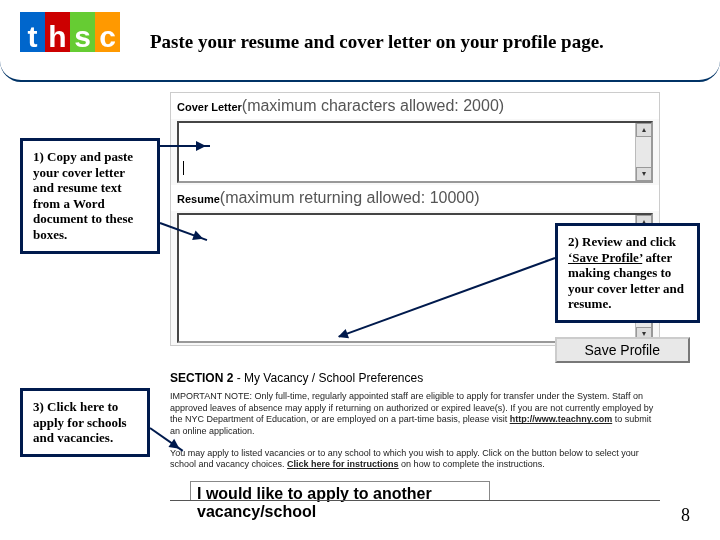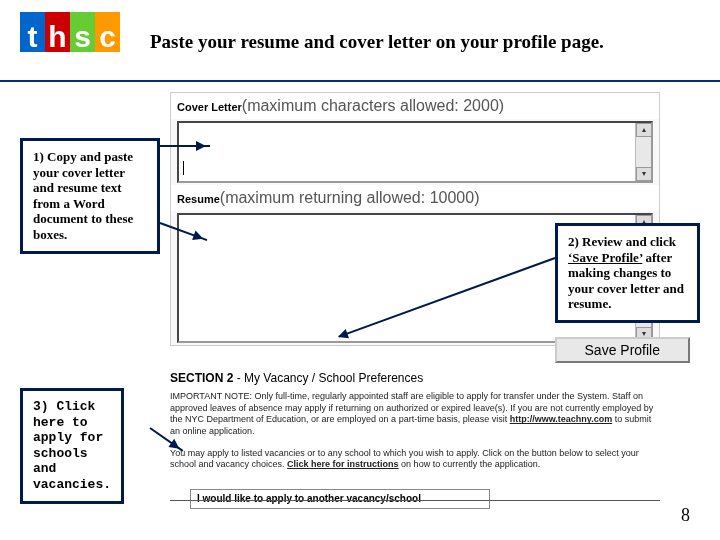--- a/index.html
+++ b/index.html
@@ -1,18 +1,18 @@
 <!DOCTYPE html>
 <html><head>
 <meta charset="utf-8">
 <style>
   * { margin: 0; padding: 0; box-sizing: border-box; }
   body { width: 720px; height: 540px; font-family: Georgia, 'Times New Roman', serif; background: #fff; position: relative; }
   
-  .header { display: flex; align-items: center; padding: 12px 20px 8px 20px; border-bottom: 2px solid #003366; }
+  .header { display: flex; align-items: center; padding: 12px 20px 8px 20px; border-bottom: 2px solid #003366; border-radius: 21px; }
   .logo { width: 100px; height: 60px; position: relative; }
   .logo-bg { position: absolute; }
   .logo-t { left: 0; top: 0; width: 25px; height: 40px; background: #0066cc; }
   .logo-h { left: 25px; top: 0; width: 25px; height: 40px; background: #cc0000; }
   .logo-s { left: 50px; top: 0; width: 25px; height: 40px; background: #66cc33; }
   .logo-c { left: 75px; top: 0; width: 25px; height: 40px; background: #ff9900; }
   .logo-text { position: absolute; top: 8px; left: 0; width: 100px; font-family: Arial, sans-serif; font-size: 30px; font-weight: bold; color: #fff; letter-spacing: 0; text-align: center; }
   .logo-text span { display: inline-block; width: 25px; text-align: center; }
   .title { font-size: 19px; font-weight: bold; margin-left: 30px; }
   
@@ -30,27 +30,27 @@
   .textarea-mock .cursor-bar { position: absolute; left: 4px; top: 38px; width: 1px; height: 14px; background: #000; }
   
   .save-btn { position: absolute; right: 30px; top: 255px; padding: 3px 28px; background: #e8e8e8; border: 2px outset #ccc; font-family: Verdana, sans-serif; font-size: 14px; }
   
   .section2 { position: absolute; left: 170px; top: 285px; width: 490px; font-family: Verdana, sans-serif; }
   .section2-title { font-size: 12px; padding: 4px 0; }
   .section2-title .bold { font-weight: bold; margin-top: 10px; }
   .section2-body { font-size: 9px; color: #222; line-height: 1.3; padding: 2px 0; filter: blur(0.5px); }
   .section2-body .bu { font-weight: bold; text-decoration: underline; }
   
-  .apply-box { margin-top: 16px; margin-left: 20px; height: 20px; width: 300px; border: 1px solid #888; background: #fff; font-size: 10px; font-weight: bold; padding: 3px 6px; display: inline-block; }
+  .apply-box { margin-top: 8px; margin-left: 20px; height: 20px; width: 300px; border: 1px solid #888; background: #fff; font-size: 16px; font-weight: bold; padding: 3px 6px; display: inline-block; }
   .hr-bottom { position: absolute; left: 170px; top: 418px; width: 490px; border-top: 1px solid #555; }
   
   .callout { position: absolute; background: #fff; border: 3px solid #001a4d; padding: 8px 10px; font-family: Georgia, serif; font-size: 13px; font-weight: bold; line-height: 1.2; margin-top: 6px; }
   .c1 { left: 20px; top: 50px; width: 140px; }
   .c2 { right: 20px; top: 135px; width: 145px; }
-  .c3 { left: 20px; top: 300px; width: 104px; font-family: Liberation Mono, monospace; }
+  .c3 { left: 20px; top: 300px; width: 130px; }
   
   .arrow { position: absolute; background: #001a4d; height: 2px; }
   .arrow::after { content: ''; position: absolute; right: -1px; top: -4px; border: 5px solid transparent; border-left: 10px solid #001a4d; }
   .a1 { left: 160px; top: 63px; width: 50px; }
   .a2 { left: 160px; top: 140px; width: 50px; transform: rotate(20deg); transform-origin: left center; }
   .a3 { right: 165px; top: 175px; width: 230px; transform: rotate(-20deg); transform-origin: right center; }
   .a3::after { left: -1px; right: auto; border-left: none; border-right: 10px solid #001a4d; }
   .a4 { left: 150px; top: 345px; width: 40px; transform: rotate(35deg); transform-origin: left center; }
   
   .page-num { position: absolute; bottom: 14px; right: 30px; font-family: Georgia, serif; font-size: 18px; }
@@ -96,21 +96,21 @@
   <button class="save-btn">Save Profile</button>
 
   <div class="section2">
     <div class="section2-title">
       <span class="bold">SECTION 2</span><span> - My Vacancy / School Preferences</span>
     </div>
     <div class="section2-body">
       <span class="bold">IMPORTANT NOTE:</span><span> Only full-time, regularly appointed staff are eligible to apply for transfer under the System. Staff on approved leaves of absence may apply if returning on authorized or expired leave(s). If you are not currently employed by the NYC Department of Education, or are employed on a part-time basis, please visit </span><span class="bu">http://www.teachny.com</span><span> to submit an online application.</span>
     </div>
     <div class="section2-body" style="margin-top:6px">
-      <span>You may apply to listed vacancies or to any school to which you wish to apply. Click on the button below to select your school and vacancy choices. </span><span class="bu">Click here for instructions</span><span> on how to currently the application.</span>
+      <span>You may apply to listed vacancies or to any school to which you wish to apply. Click on the button below to select your school and vacancy choices. </span><span class="bu">Click here for instructions</span><span> on how to complete the instructions.</span>
     </div>
     <div class="apply-box">I would like to apply to another vacancy/school</div>
   </div>
   <div class="hr-bottom"></div>
 
   <div class="callout c1">1) Copy and paste your cover letter and resume text from a Word document to these boxes.</div>
   <div class="callout c2">2) Review and click <u>‘Save Profile’</u> after making changes to your cover letter and resume.</div>
   <div class="callout c3">3) Click here to apply for schools and vacancies.</div>
 
   <div class="arrow a1"></div>

